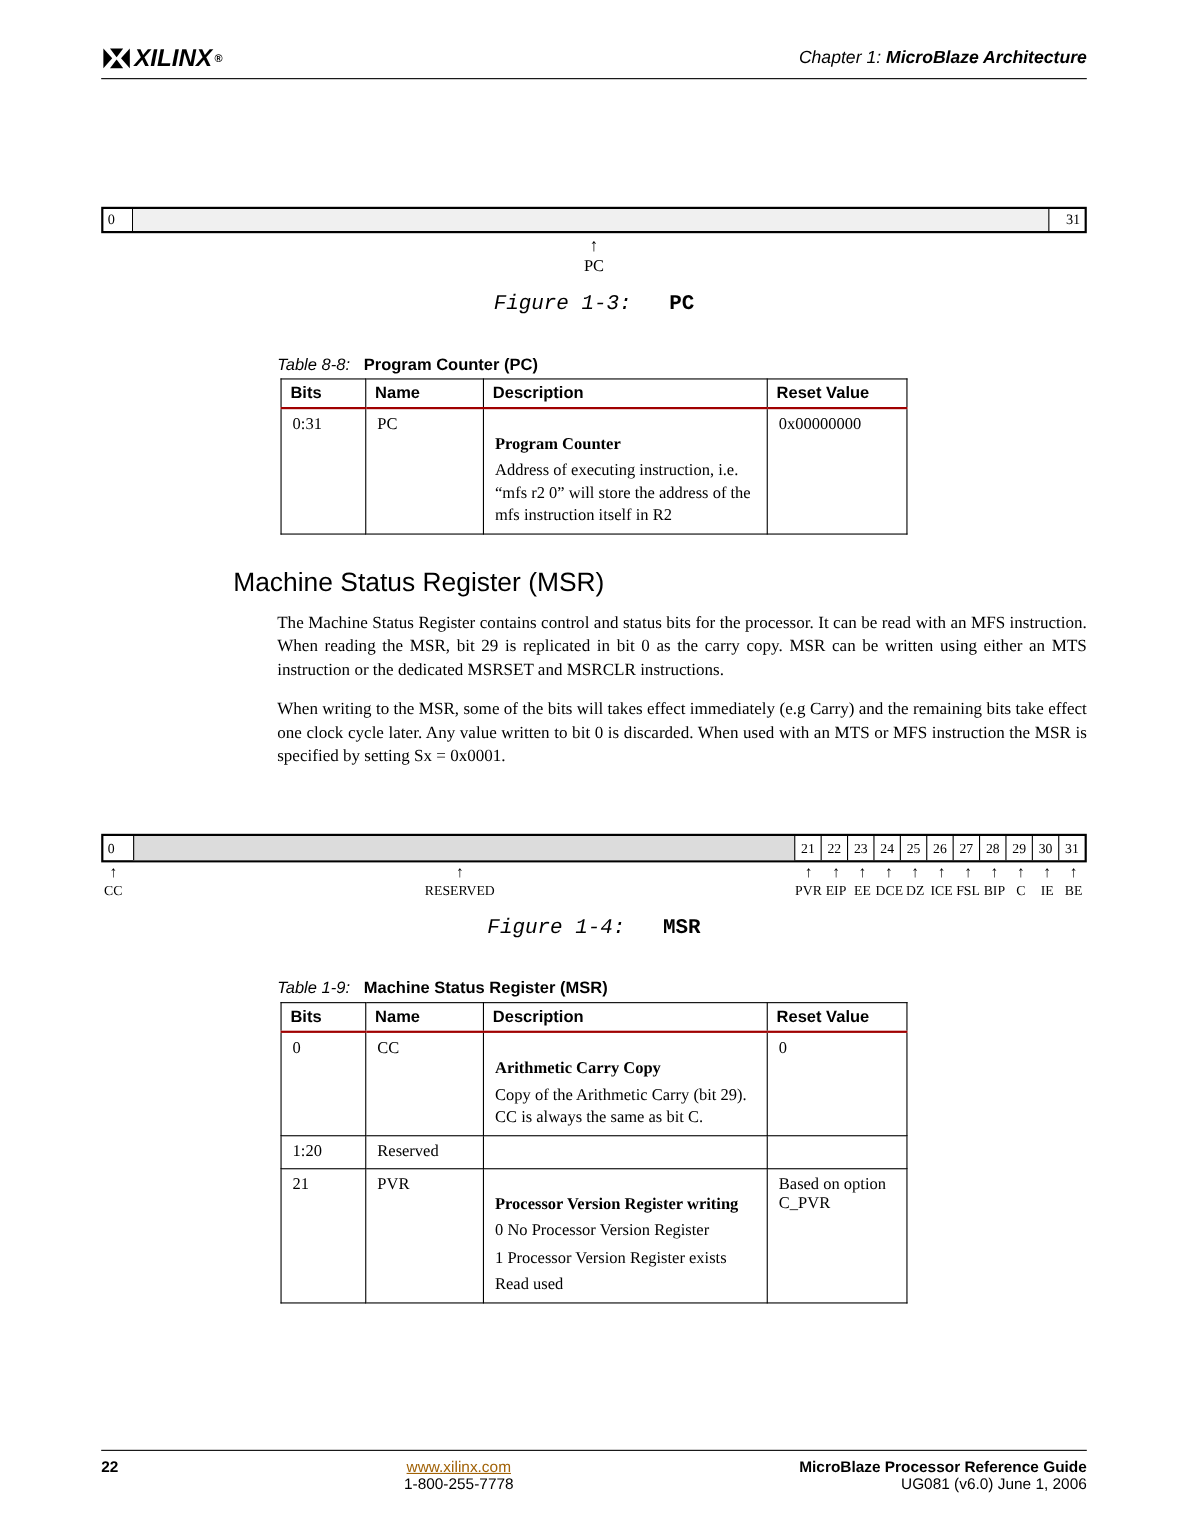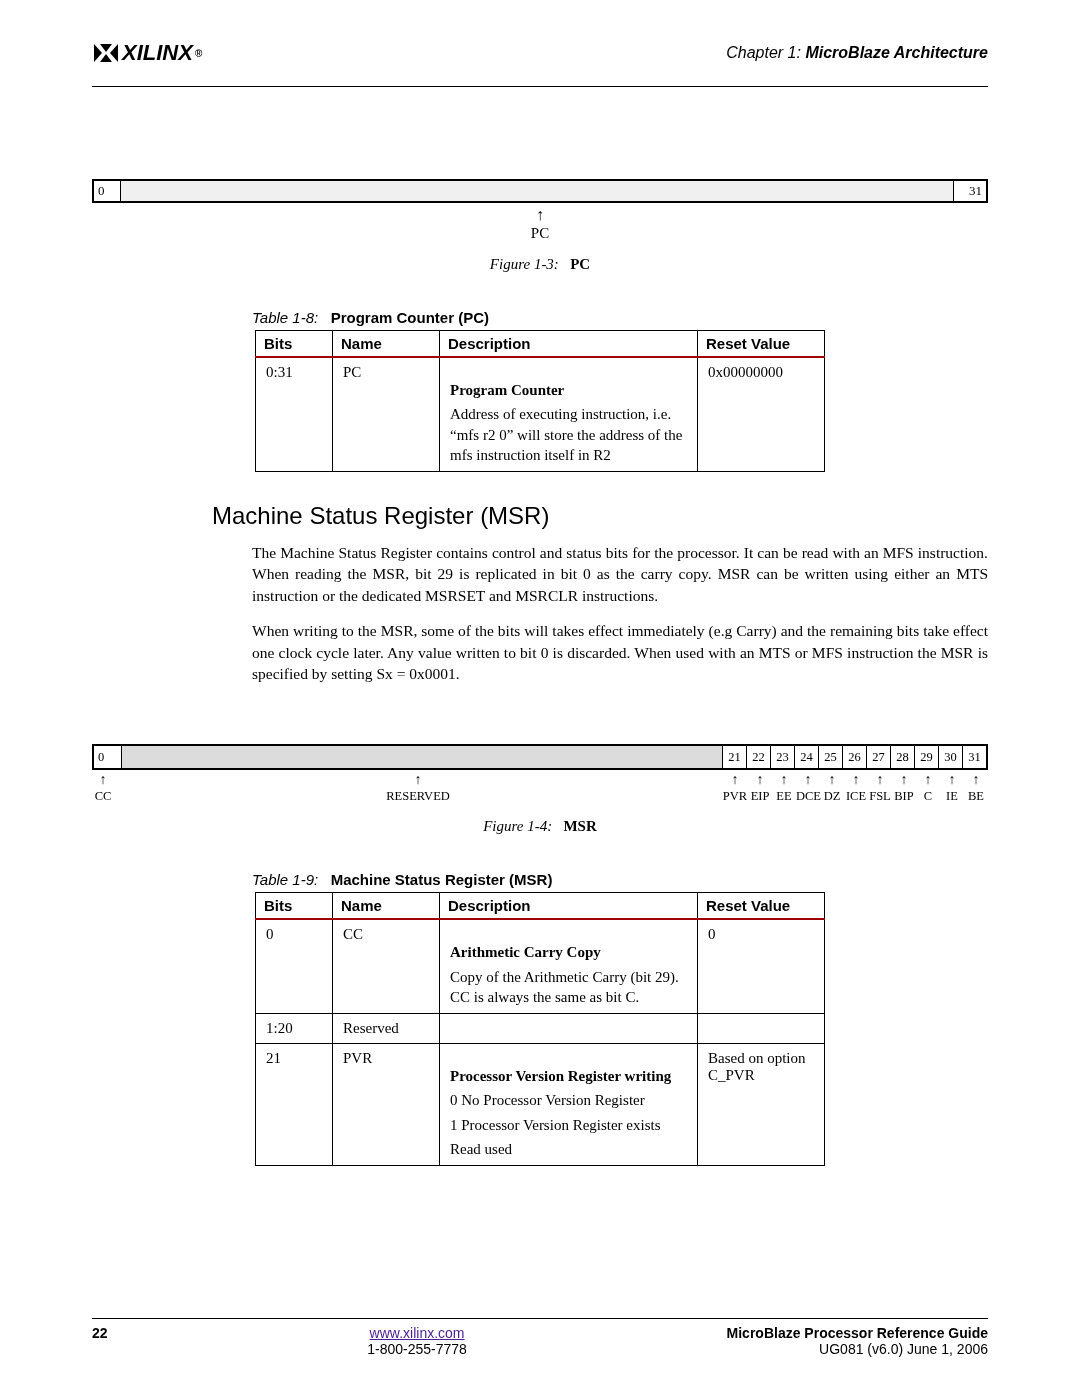--- a/index.html
+++ b/index.html
@@ -18,22 +18,22 @@
     padding: 40px 92px 0 92px;
     box-sizing: border-box;
     height: 100%;
     position: relative;
   }
   .header {
     display: flex;
     justify-content: space-between;
     align-items: center;
     border-bottom: 1.5px solid #000;
-    padding-bottom: 20px;
-    margin-bottom: 92px;
+    padding-bottom: 5px;
+    margin-bottom: 116px;
   }
   .logo {
     display: flex;
     align-items: center;
     font-family: Arial, Helvetica, sans-serif;
     font-weight: bold;
     font-style: italic;
     font-size: 22px;
   }
   .logo svg { margin-right: 2px; }
@@ -60,23 +60,23 @@
     font-family: "Times New Roman", serif;
   }
   .bitrow-pc .left { width: 22px; border-right: 1px solid #000; padding-left:4px; line-height:20px;}
   .bitrow-pc .mid { flex:1; background:#f0f0f0; }
   .bitrow-pc .right { width: 28px; border-left: 1px solid #000; text-align:right; padding-right:4px; line-height:20px;}
   .arrow-center { text-align:center; font-size:16px; margin-top:4px; line-height:1; }
   .pc-label { text-align:center; font-family:"Times New Roman",serif; font-size:15px; margin-top:2px; }
 
   .fig-caption {
     text-align: center;
-    font-family: Liberation Serif, serif;
+    font-family: Liberation Mono, monospace;
     font-style: italic;
-    font-size: 15px;
+    font-size: 19px;
     margin-top: 14px;
   }
   .fig-caption .bold { font-weight: bold; font-style: normal; }
 
   .tbl-caption {
     font-family: Arial, Helvetica, sans-serif;
     font-style: italic;
     font-size: 15px;
     margin-top: 36px;
     margin-left: 160px;
@@ -165,21 +165,21 @@
     bottom: 40px;
     border-top: 1.5px solid #000;
     padding-top: 6px;
     font-family: Arial, Helvetica, sans-serif;
     font-size: 14px;
     display: flex;
     justify-content: space-between;
   }
   .footer .pg { font-weight: bold; }
   .footer .mid { text-align:center; }
-  .footer a { color: #4c1d95; text-decoration: underline; }
+  .footer a { color: #a16207; text-decoration: underline; }
   .footer .right { text-align:right; }
   .footer .right .t { font-weight: bold; }
 </style>
 </head>
 <body>
 
 <div class="page">
 
   <div class="header">
     <div class="logo">
@@ -206,21 +206,21 @@
     </div>
     <div class="arrow-center">↑</div>
     <div class="pc-label">PC</div>
   </div>
   <div class="fig-caption">
     <span>Figure 1-3:</span>&nbsp;&nbsp;
     <span class="bold">PC</span>
   </div>
 
   <div class="tbl-caption">
-    <span>Table 1-8:</span>&nbsp;&nbsp;
+    <span>Table 8-8:</span>&nbsp;&nbsp;
     <span class="bold">Program Counter (PC)</span>
   </div>
   <table class="reg">
     <thead>
       <tr>
         <th class="col-bits">Bits</th>
         <th class="col-name">Name</th>
         <th>Description</th>
         <th class="col-reset">Reset Value</th>
       </tr>

